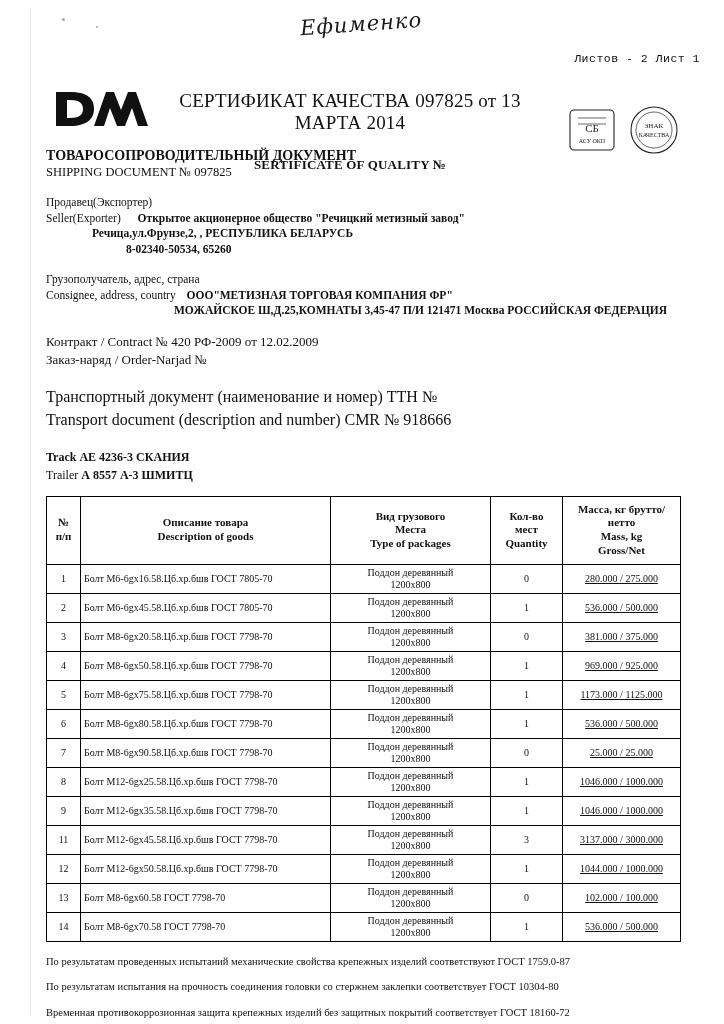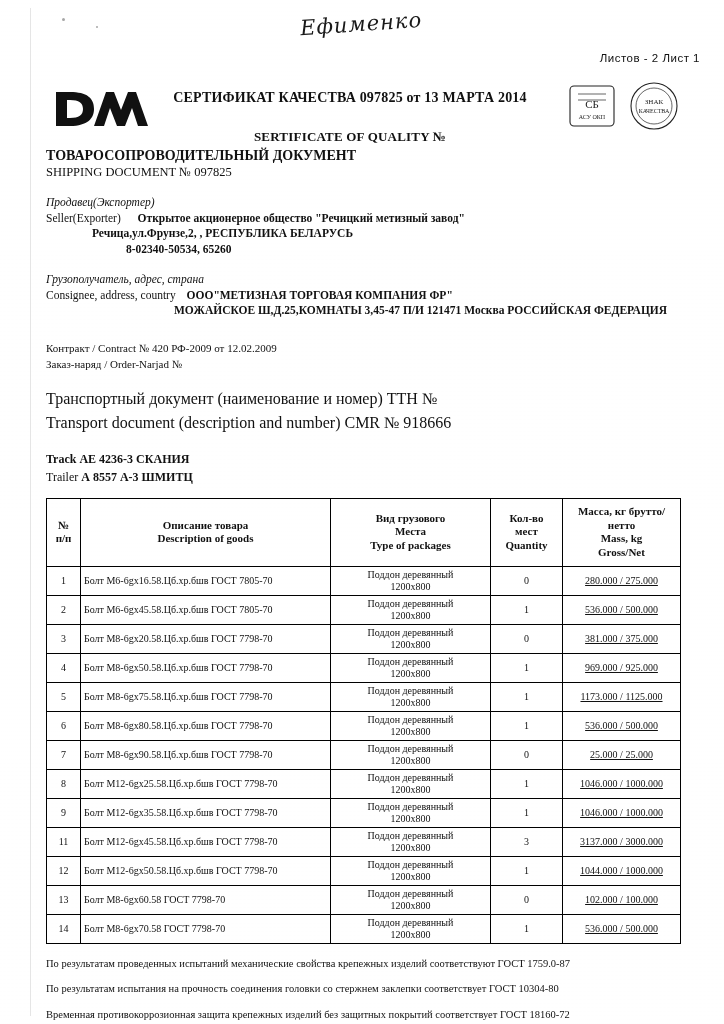--- a/index.html
+++ b/index.html
@@ -38,49 +38,49 @@
     font-size: 21px;
     letter-spacing: 1px;
     color: #1a1a1a;
     transform: rotate(-4deg);
     white-space: nowrap;
   }
   .sheets-label {
     position: absolute;
     right: 24px;
     top: 52px;
-    font-family: Liberation Sans, sans-serif;
+    font-family: Liberation Mono, monospace;
     font-size: 11.5px;
     letter-spacing: 0.5px;
     white-space: nowrap;
   }
   .logo {
     position: absolute;
     left: 54px;
     top: 88px;
     width: 96px;
     height: 42px;
   }
   .stamps {
     position: absolute;
     right: 36px;
-    top: 80px;
+    top: 104px;
     width: 120px;
     height: 54px;
   }
   .title-block {
     position: absolute;
     left: 150px;
     top: 90px;
     width: 400px;
     text-align: center;
   }
   .title-ru {
-    font-weight: bold;
-    font-size: 14px;
+    font-weight: normal;
+    font-size: 19px;
     letter-spacing: 0.2px;
   }
   .title-en {
     font-weight: bold;
     font-size: 13px;
     margin-top: 23px;
     letter-spacing: 0.2px;
   }
   .body-area {
     position: absolute;
@@ -95,29 +95,29 @@
   .doc-head-en {
     font-weight: normal;
     font-size: 12.5px;
     margin-top: 1px;
   }
   .blk {
     margin-top: 15px;
     font-size: 11.5px;
     line-height: 1.35;
   }
-  .blk .lbl-ru { font-size: 11.5px; font-style: italic; }
+  .blk .lbl-ru { font-size: 11.5px; }
   .blk .lbl-en { font-size: 11.5px; }
   .bold { font-weight: bold; }
   .ind1 { padding-left: 46px; }
   .ind2 { padding-left: 80px; }
   .ind3 { padding-left: 128px; }
   .contract {
-    margin-top: 22px;
-    font-size: 11px;
+    margin-top: 14px;
+    font-size: 13px;
     line-height: 1.45;
   }
   .transport {
     margin-top: 15px;
     font-size: 16px;
     line-height: 1.45;
   }
   .track {
     margin-top: 16px;
     font-size: 12px;

